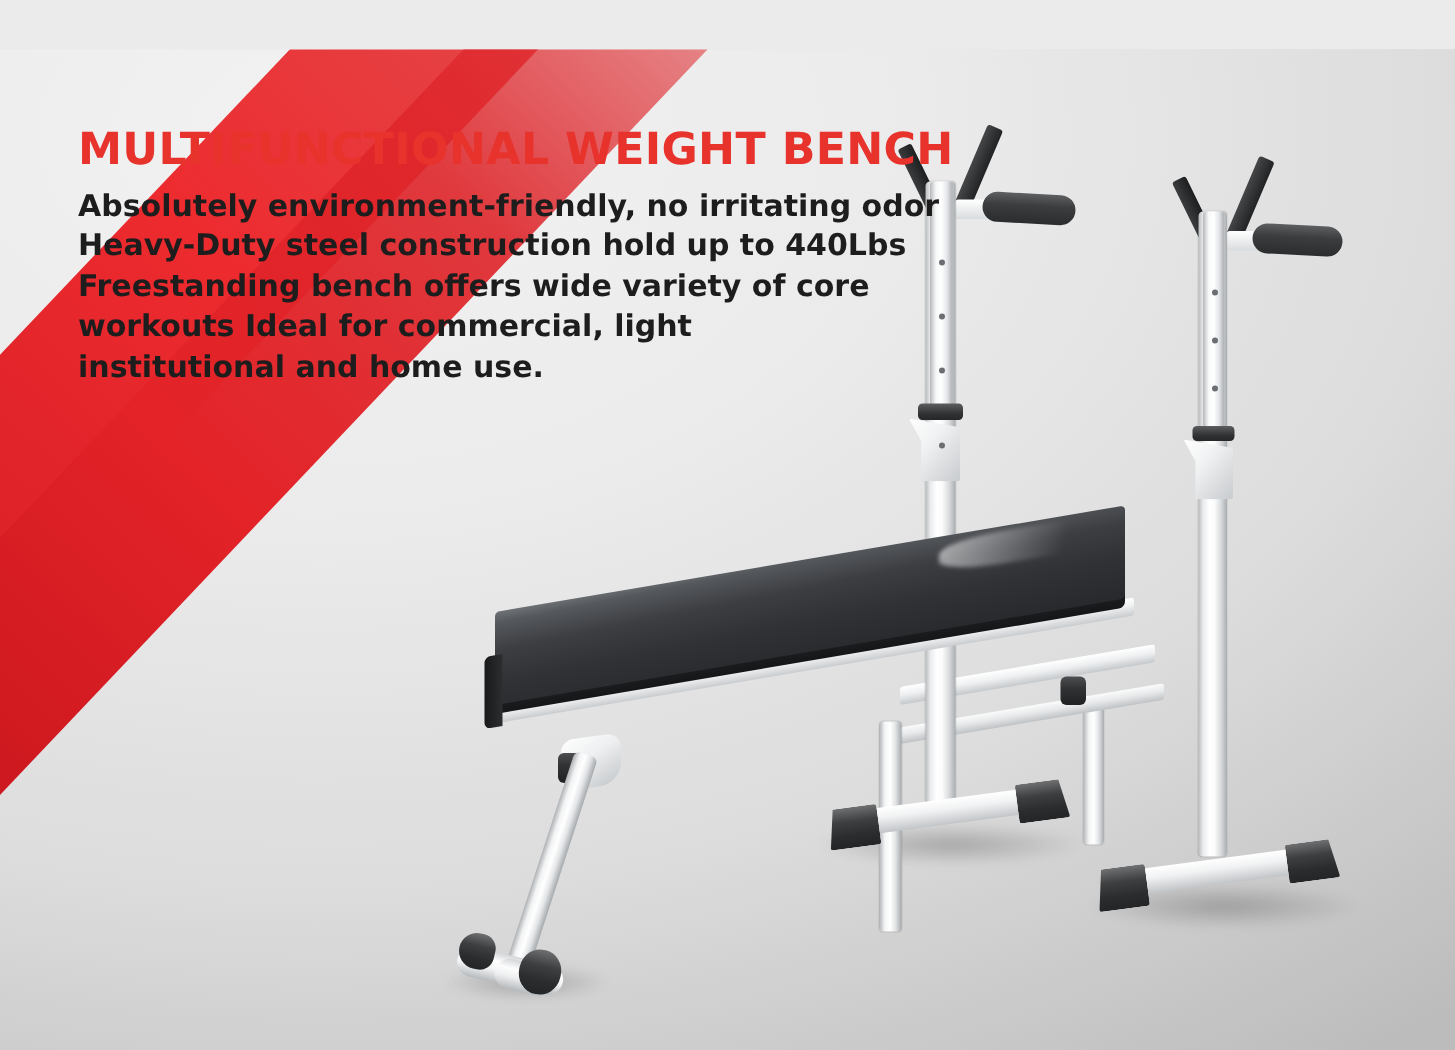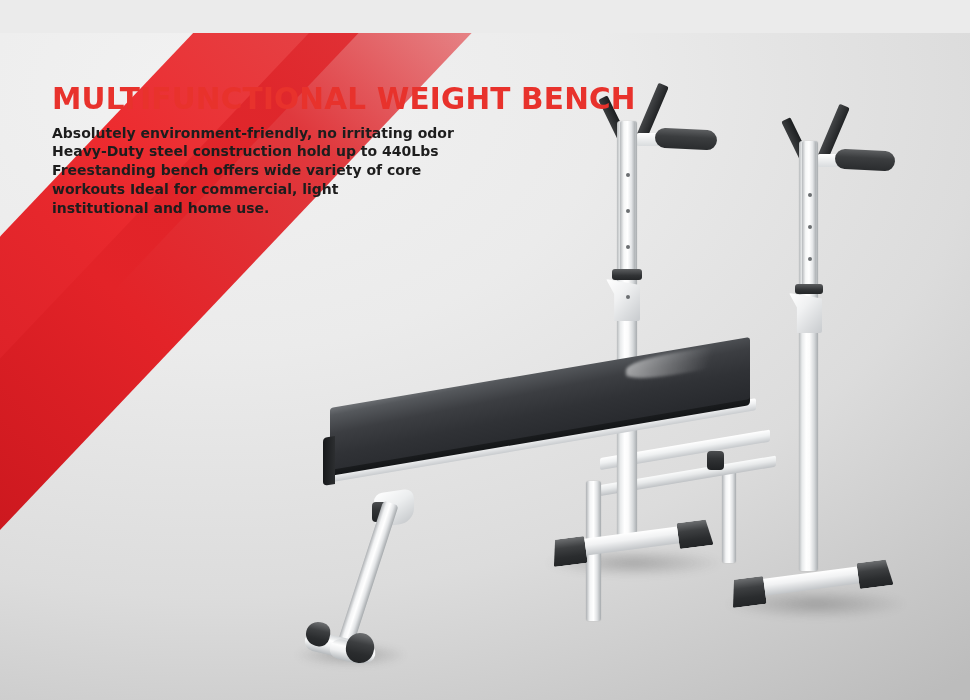--- a/index.html
+++ b/index.html
@@ -42,21 +42,21 @@
   }
 
   
   .copy{position:absolute;left:52px;top:52px;width:600px;}
   .headline{
     font-size:29.5px;font-weight:700;letter-spacing:.2px;
     color:#e8322c;margin:0 0 9px 0;line-height:1;
     font-family:"DejaVu Sans","Liberation Sans",sans-serif;
   }
   .body-copy{
-    font-size:14px;font-weight:700;line-height:1.345;
+    font-size:20px;font-weight:700;line-height:1.345;
     color:#1d1d1d;margin:0;white-space:pre-line;
     font-family:"DejaVu Sans","Liberation Sans",sans-serif;
   }
 
   
   #product{position:absolute;left:0;top:0;width:970px;height:700px;}
 
   
   .tube-v{ 
     background:linear-gradient(90deg,#b9bcbe 0%,#e9ebec 16%,#ffffff 38%,#fbfbfb 56%,#d6d9db 80%,#a9adb0 100%);

